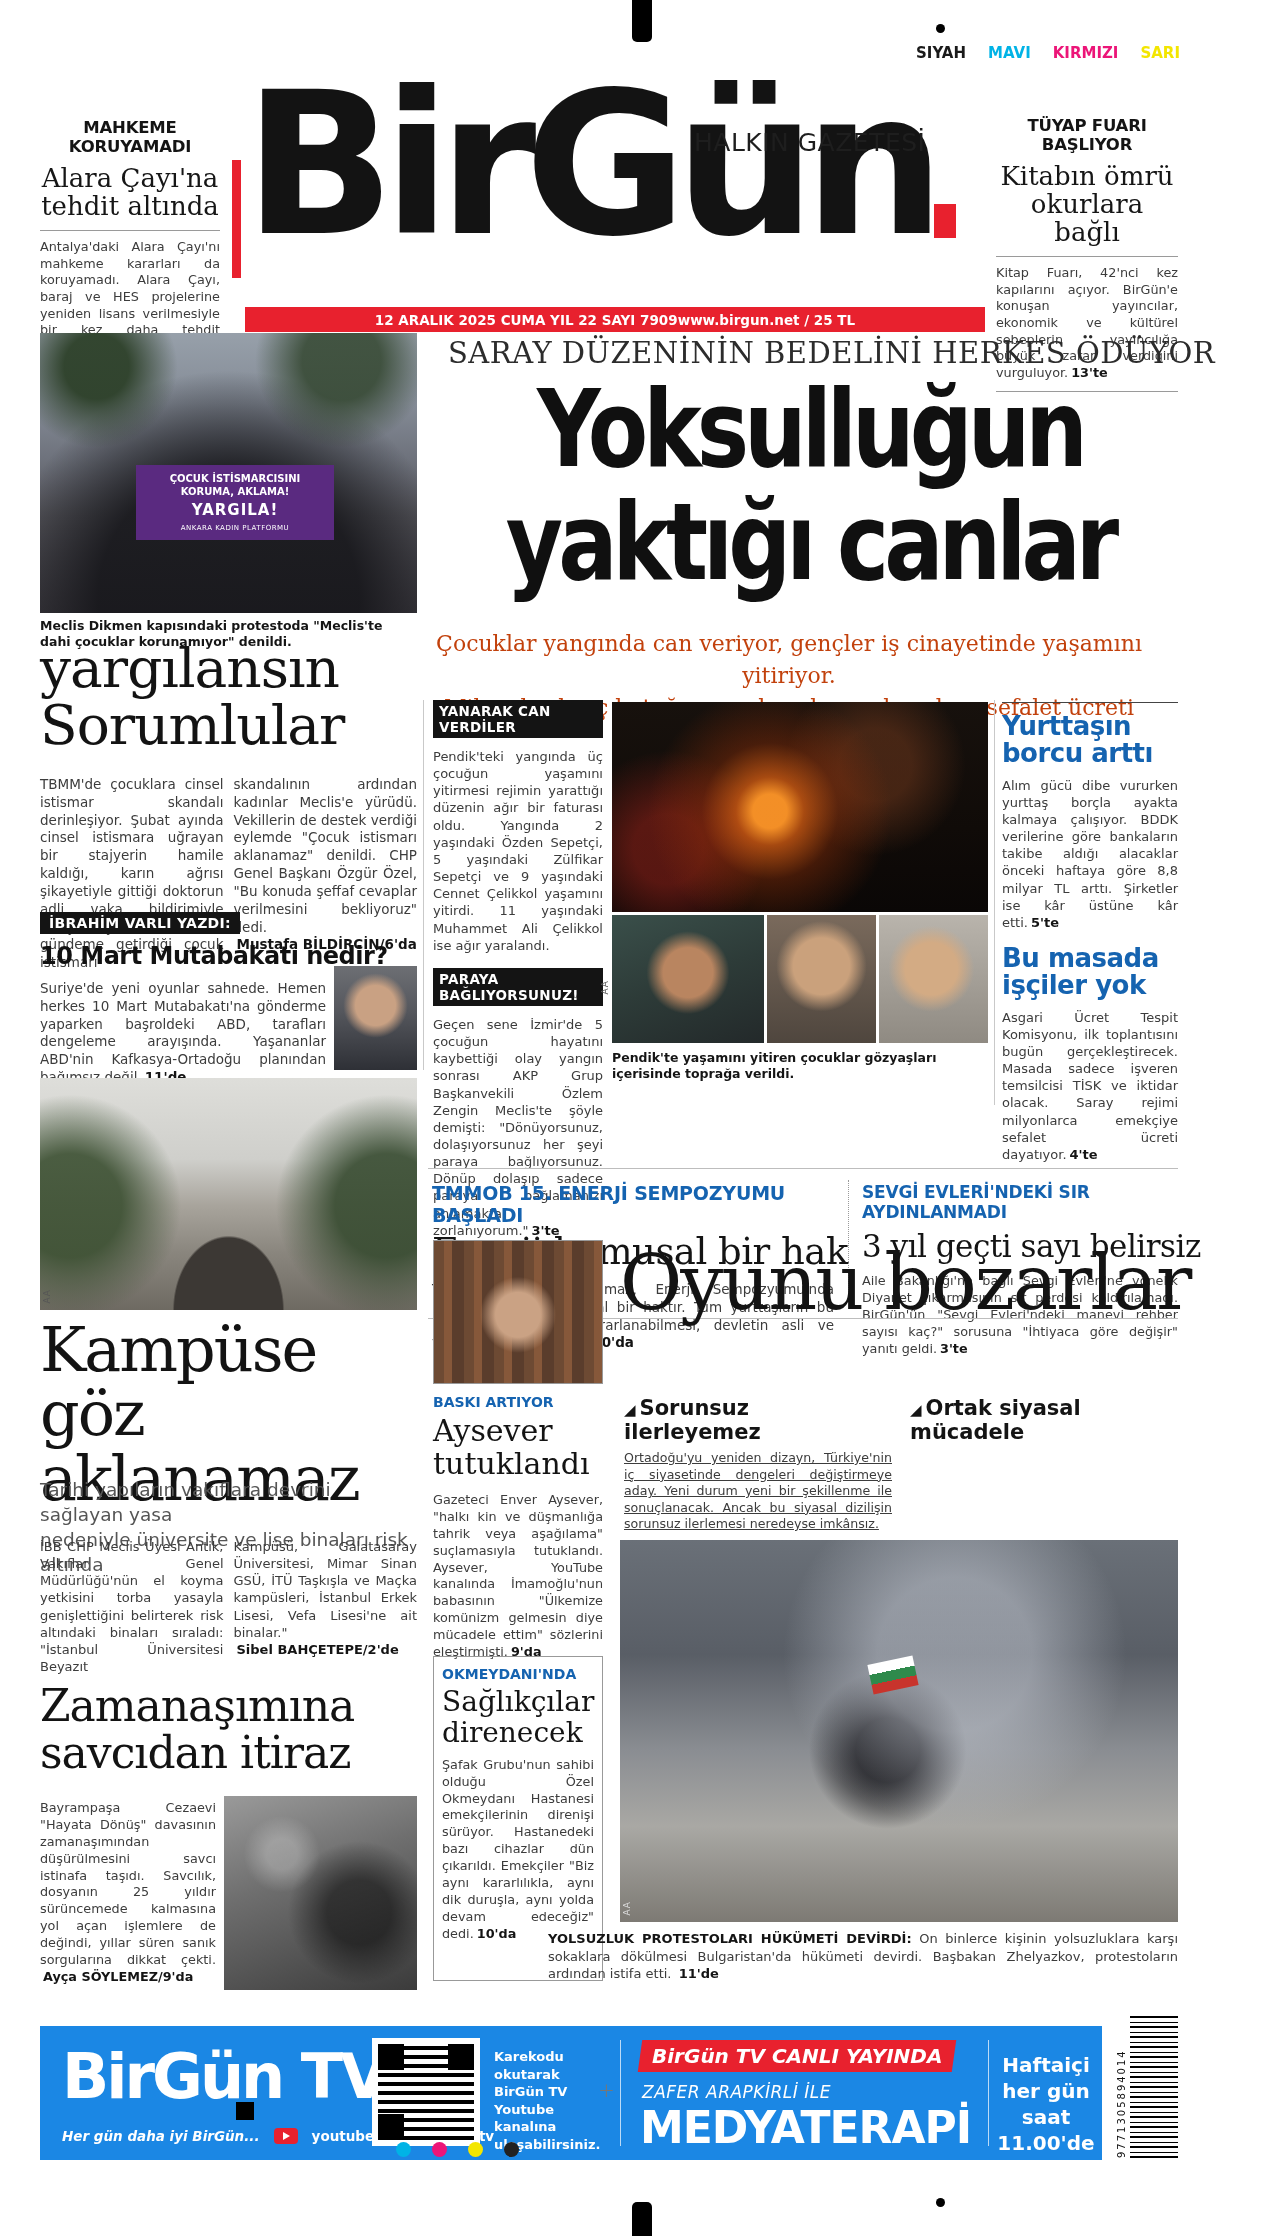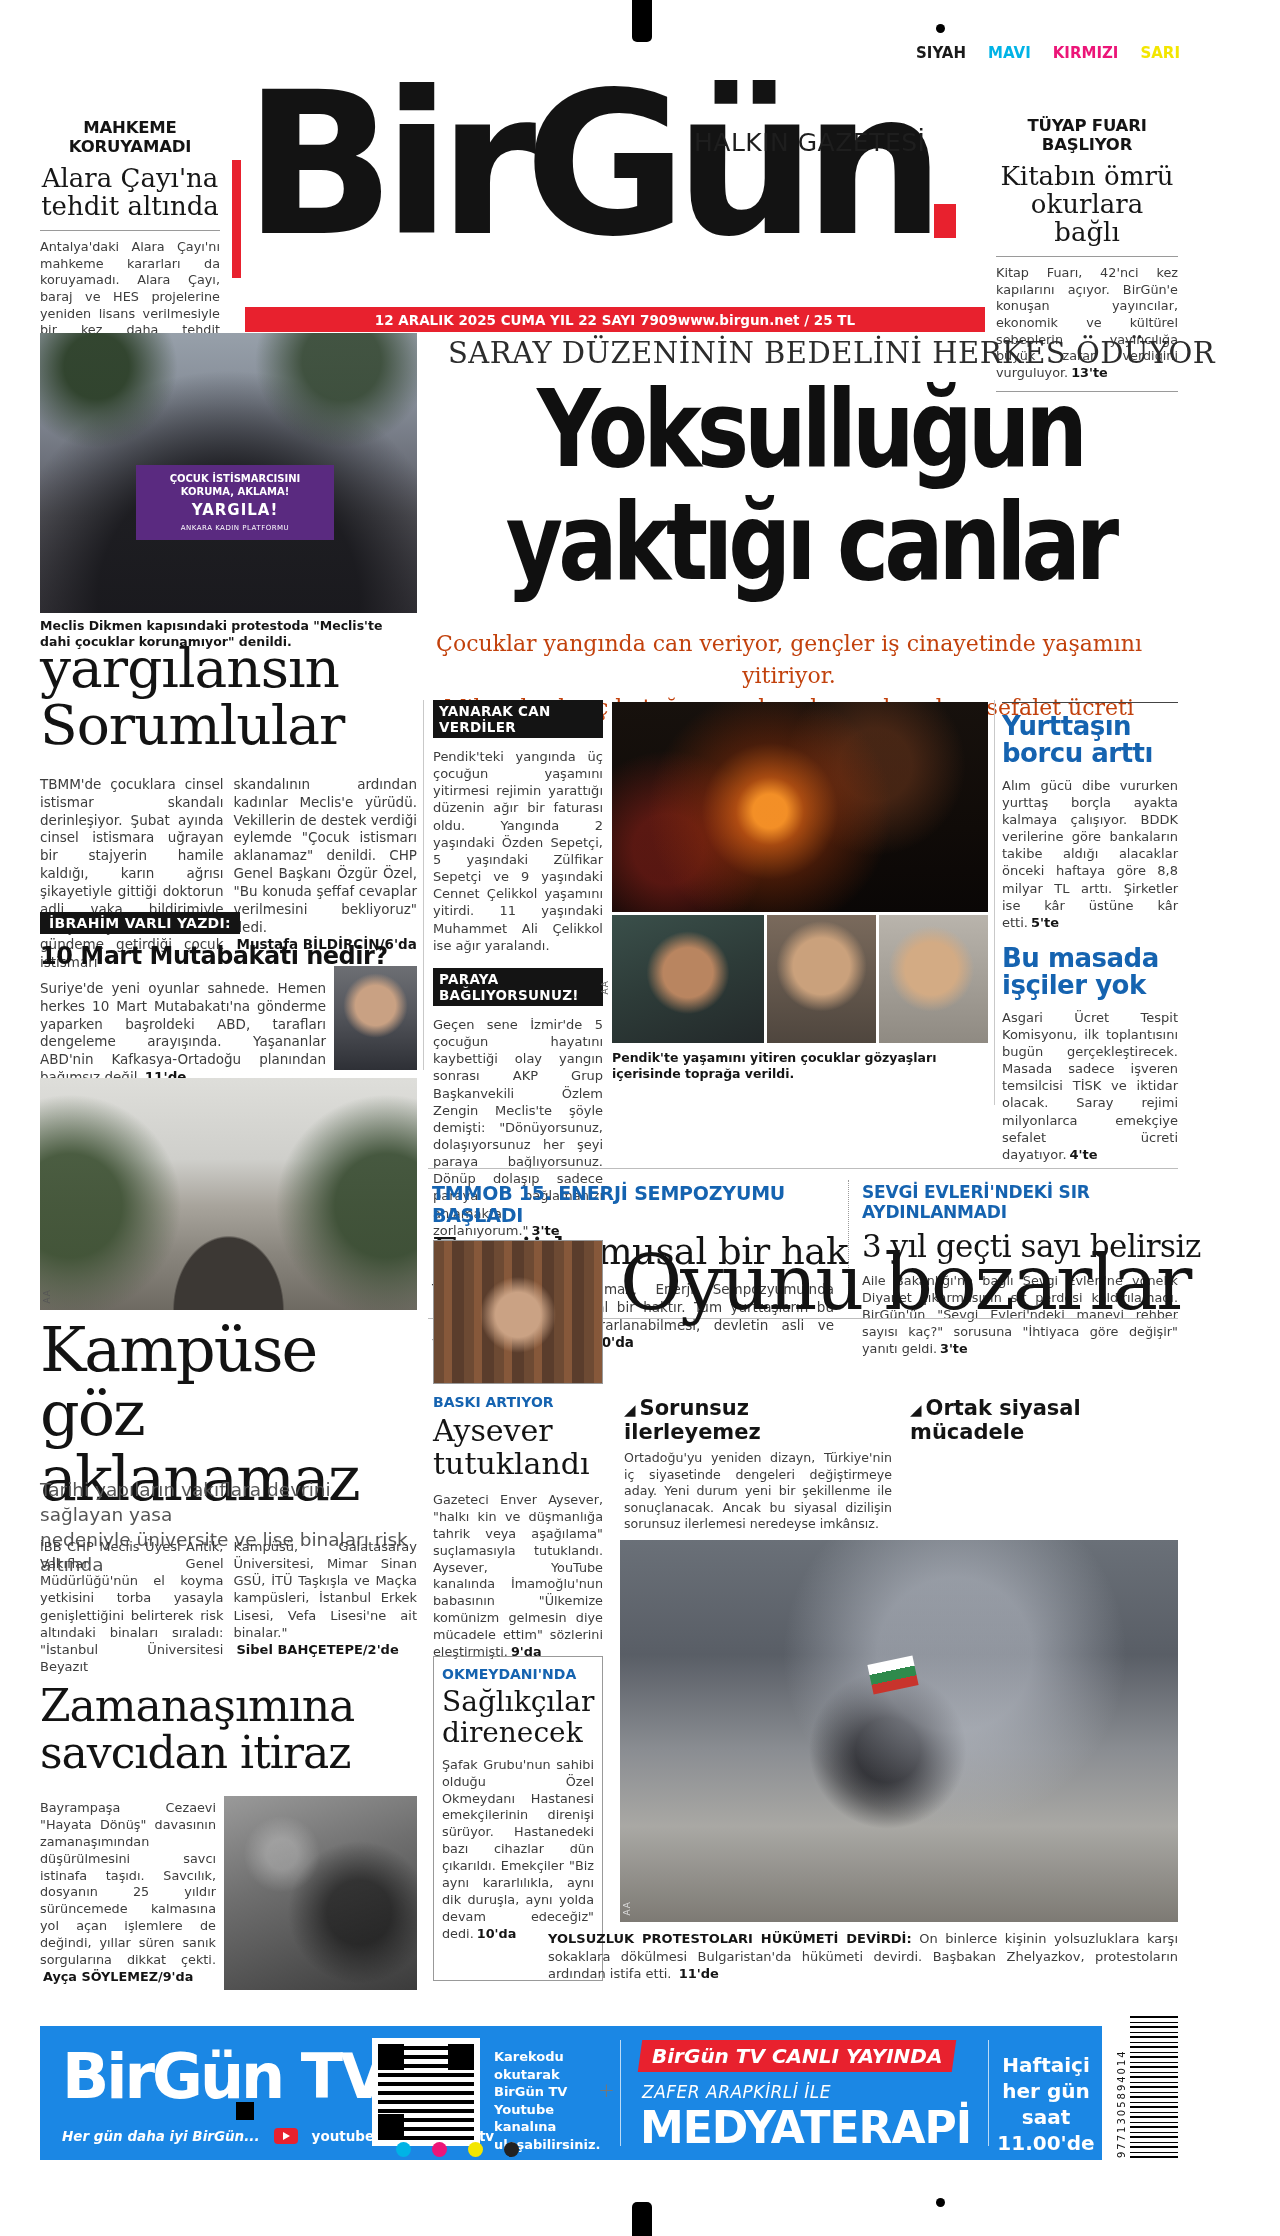--- a/index.html
+++ b/index.html
@@ -223,21 +223,21 @@
       <div>Sağlıkçılar</div>
       <div>direnecek</div>
     </div>
     <div class="body-text" style="margin-top:8px;font-size:12.8px;"><span>Şafak Grubu'nun sahibi olduğu Özel Okmeydanı Hastanesi emekçilerinin direnişi sürüyor. Hastanedeki bazı cihazlar dün çıkarıldı. Emekçiler "Biz aynı kararlılıkla, aynı dik duruşla, aynı yolda devam edeceğiz" dedi.</span><b class="ref">10'da</b></div>
   </div>
 
   <div class="abs serif" style="left:620px;top:1238px;width:558px;font-size:76px;color:#131313;letter-spacing:-2px;white-space:nowrap;">Oyunu bozarlar</div>
   <div class="abs two-col" style="left:624px;top:1396px;width:554px;gap:18px;">
     <div>
       <div style="font-weight:900;font-size:21px;color:#141414;"><span style="font-size:15px;margin-right:4px;">◢</span><span>Sorunsuz ilerleyemez</span></div>
-      <div class="body-text" style="margin-top:6px;font-size:12.6px;">Ortadoğu'yu yeniden dizayn, Türkiye'nin iç siyasetinde dengeleri değiştirmeye aday. Yeni durum yeni bir şekillenme ile sonuçlanacak. Ancak bu siyasal dizilişin sorunsuz ilerlemesi neredeyse imkânsız.</div>
+      <div class="body-text" style="margin-top:6px;font-size:12.6px;text-decoration:underline;">Ortadoğu'yu yeniden dizayn, Türkiye'nin iç siyasetinde dengeleri değiştirmeye aday. Yeni durum yeni bir şekillenme ile sonuçlanacak. Ancak bu siyasal dizilişin sorunsuz ilerlemesi neredeyse imkânsız.</div>
     </div>
     <div>
       <div style="font-weight:900;font-size:21px;color:#141414;"><span style="font-size:15px;margin-right:4px;">◢</span><span>Ortak siyasal mücadele</span></div>
     </div>
   </div>
 
   <div class="abs photo" style="left:620px;top:1540px;width:558px;height:382px;background:
        radial-gradient(circle at 60% 30%,rgba(200,205,215,.5) 0 18%,transparent 40%),
        radial-gradient(circle at 48% 55%,rgba(20,20,24,.9) 0 9%,transparent 22%),
        linear-gradient(180deg,#6a7078 0%,#595e66 30%,#8a8d92 55%,#a9a8a4 75%,#7d7a74 100%);">

